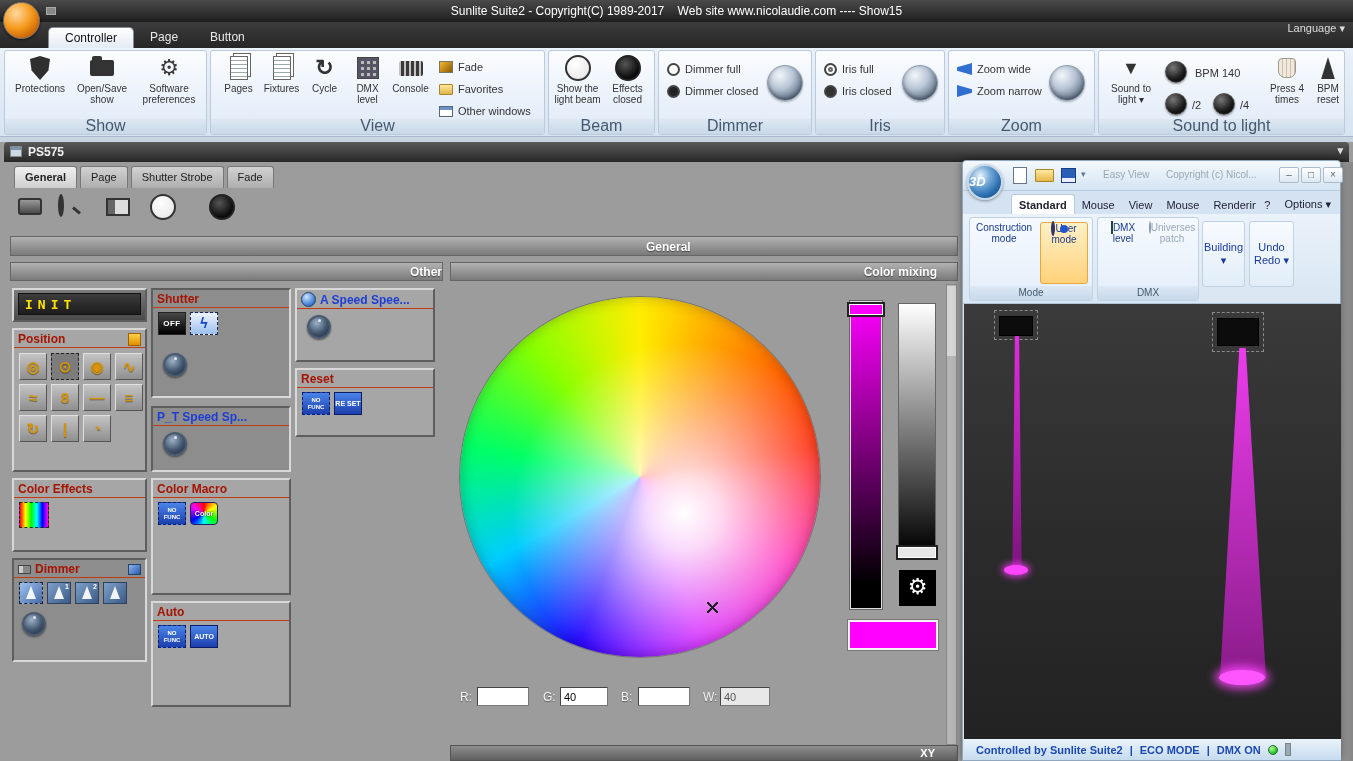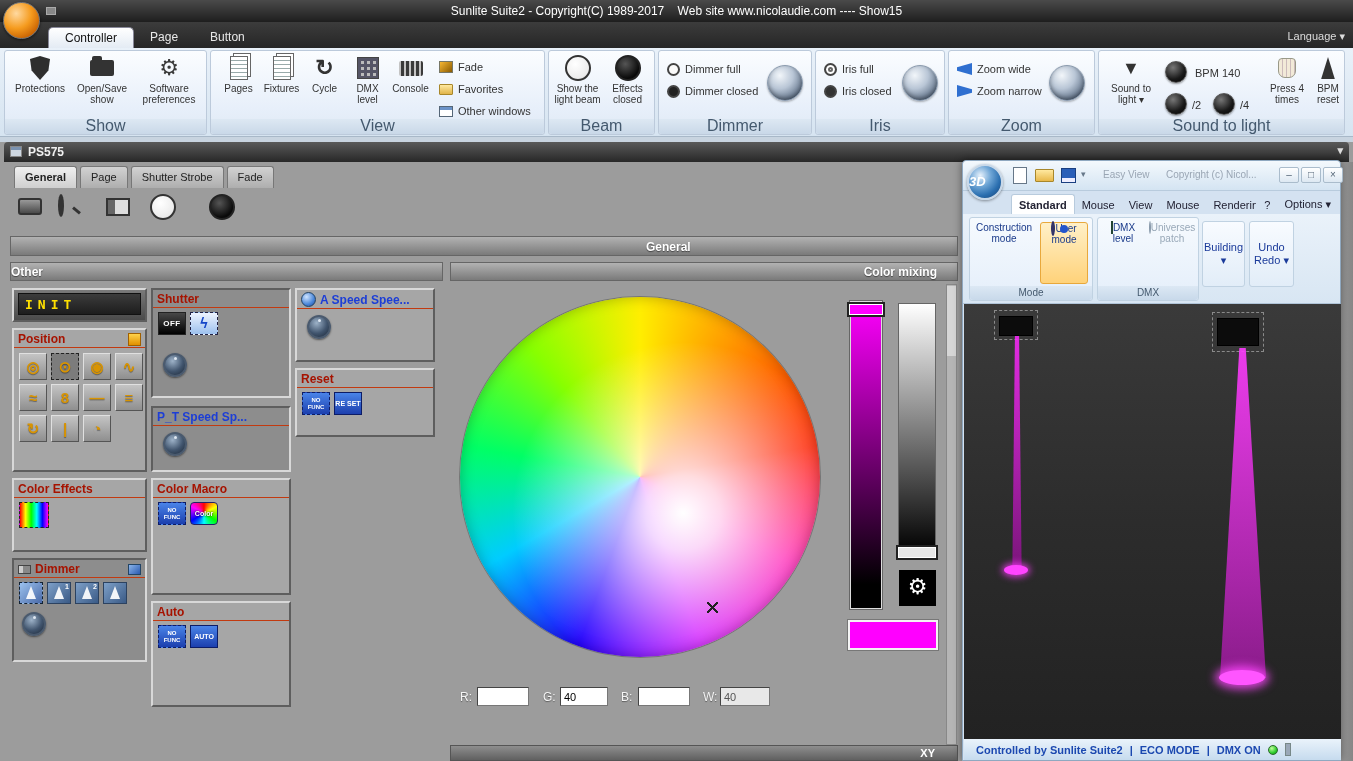--- a/index.html
+++ b/index.html
@@ -13,21 +13,21 @@
   #logo { position:absolute; left:3px; top:2px; width:37px; height:37px; border-radius:50%;
           background:radial-gradient(circle at 35% 30%,#ffd9a0,#f59b1e 45%,#c65f00 80%,#8f4400);
           border:1px solid #777; box-shadow:0 1px 3px rgba(0,0,0,.6); z-index:60; }
   #qat-icon { position:absolute; left:46px; top:7px; width:10px; height:8px; background:#888; border:1px solid #aaa; }
 
   
   #navrow { left:0; top:22px; width:1353px; height:26px; background:linear-gradient(#3c3c3c,#262626); }
   #navrow .tabs { position:absolute; left:48px; top:5px; display:flex; }
   .nav-tab { font-size:12px; color:#e8e8e8; padding:3px 16px 4px; }
   .nav-tab.active { background:linear-gradient(#ffffff,#e2eaf3); color:#111; border-radius:5px 5px 0 0; border:1px solid #889; border-bottom:none; }
-  #language { position:absolute; right:8px; top:8px; color:#ddd; font-size:11px;margin-left:12px; }
+  #language { position:absolute; right:8px; top:0; color:#ddd; font-size:11px;margin-left:12px; }
 
   
   #ribbon { left:0; top:48px; width:1353px; height:89px; background:linear-gradient(#e9f1f9,#d6e4f1); border-bottom:1px solid #a8b8c8; }
   .rgroup { position:absolute; top:2px; height:85px; border:1px solid #bccadb; border-radius:3px;
             background:linear-gradient(#fbfdff,#e7effa 70%,#dfe9f4); }
   .rgroup-label { position:absolute; left:0; right:0; bottom:0; height:15px; background:linear-gradient(#dde8f3,#c9d8e8);
                   color:#44596e; font-size:16px; text-align:center; line-height:14px; border-radius:0 0 3px 3px; }
   .bigbtn { position:absolute; top:3px; width:46px; height:66px; text-align:center; font-size:10px; color:#333;
             display:flex; flex-direction:column; align-items:center; cursor:default; }
   .bigbtn .blabel { line-height:11px; }
@@ -83,21 +83,21 @@
   #ps-toolbar { left:10px; top:192px; width:948px; height:38px; }
   .disp-icon { width:24px; height:17px; background:linear-gradient(#999,#4a4a4a); border:2px solid #333; border-radius:3px; }
   .mag-icon { width:17px; height:17px; border:3px solid #333; border-radius:50%; position:relative; }
   .mag-icon::after { content:""; position:absolute; left:11px; top:12px; width:9px; height:3px; background:#333; transform:rotate(40deg); }
   .panes-icon { width:24px; height:18px; background:#ddd; border:2px solid #333; box-shadow:inset 7px 0 0 #666; }
 
   .gradbar { background:linear-gradient(#b2b2b2,#7a7a7a); border:1px solid #666; color:#fff; font-weight:bold;
              font-size:12px; text-shadow:0 1px 1px rgba(0,0,0,.5); }
   #general-bar { left:10px; top:236px; width:948px; height:20px; }
   #general-bar span { position:absolute; left:635px; top:3px; }
-  #other-header { left:10px; top:262px; width:433px; height:19px; text-align:left; line-height:18px; }
+  #other-header { left:10px; top:262px; width:433px; height:19px; text-align:right; line-height:18px; }
   #colormix-header { left:450px; top:262px; width:508px; height:19px; }
   #colormix-header span { position:absolute; right:20px; top:2px; }
 
   
   .box { position:absolute; background:#a6a6a6; border:2px solid; border-color:#d8d8d8 #5e5e5e #5e5e5e #d8d8d8; }
   .box.pressed { background:#8d8d8d; border-color:#5e5e5e #d8d8d8 #d8d8d8 #5e5e5e; }
   .box-title { font-size:12px; font-weight:bold; padding:2px 4px 1px; border-bottom:1px solid #c23a10; display:flex; align-items:center; gap:4px; }
   .tred { color:#a61300; } .tblue { color:#1d3ed6; }
   .icon-row { display:flex; gap:4px; padding:4px 5px; align-items:flex-start; }
   .small-knob { width:24px; height:24px; border-radius:50%; position:relative;

